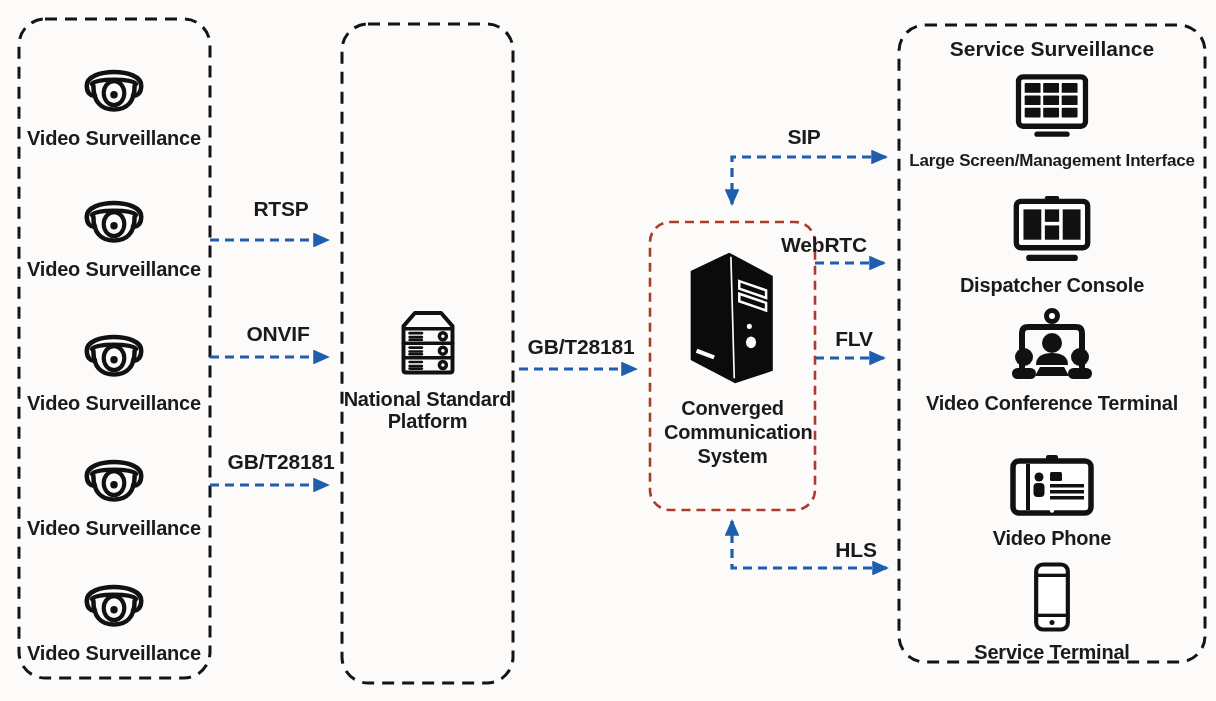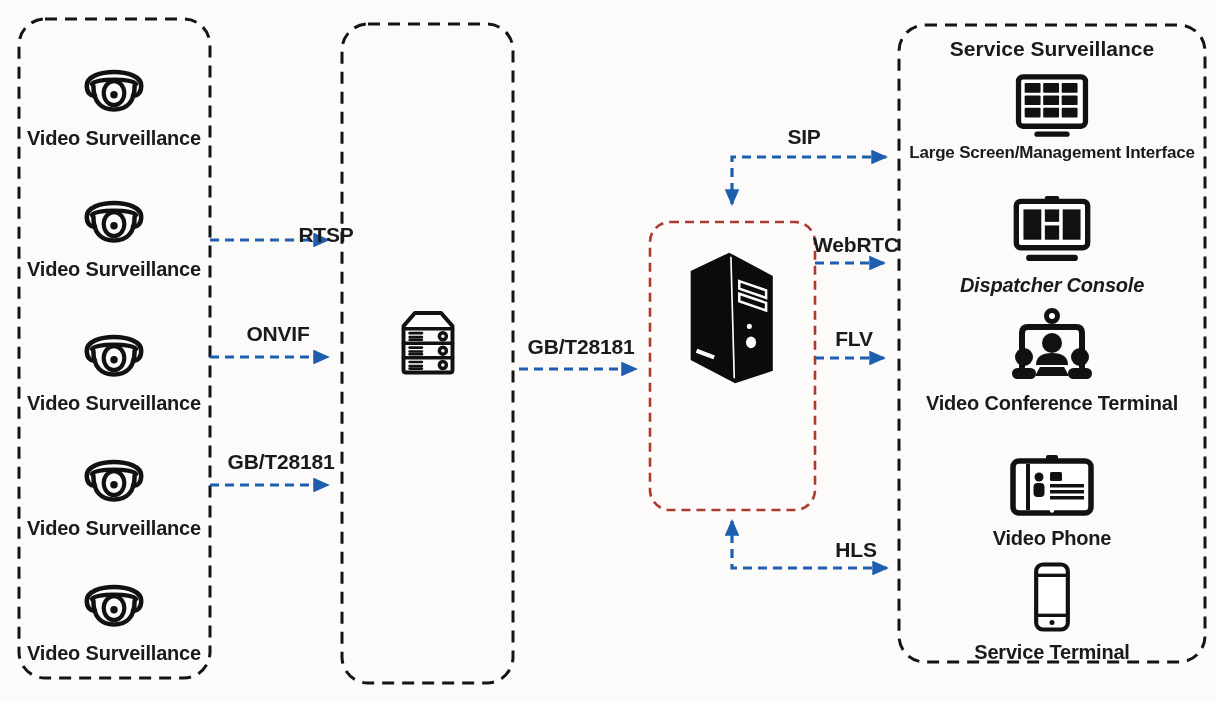--- a/index.html
+++ b/index.html
@@ -40,26 +40,26 @@
     <path class="wire" d="M210 240 H328" marker-end="url(#ah)"></path>
     <path class="wire" d="M210 357 H328" marker-end="url(#ah)"></path>
     <path class="wire" d="M210 485 H328" marker-end="url(#ah)"></path>
     <path class="wire" d="M519 369 H636" marker-end="url(#ah)"></path>
     <path class="wire" d="M886 157 H732 V204" marker-start="url(#ah)" marker-end="url(#ah)"></path>
     <path class="wire" d="M815 263 H884" marker-end="url(#ah)"></path>
     <path class="wire" d="M815 358 H884" marker-end="url(#ah)"></path>
     <path class="wire" d="M887 568 H732 V521" marker-start="url(#ah)" marker-end="url(#ah)"></path>
   </svg>
 
-  <div class="proto" style="left:281px;top:222px;margin-left:45px;">RTSP</div>
+  <div class="proto" style="left:281px;top:196px;">RTSP</div>
   <div class="proto" style="left:278px;top:321px;">ONVIF</div>
   <div class="proto" style="left:281px;top:449px;">GB/T28181</div>
   <div class="proto" style="left:581px;top:334px;">GB/T28181</div>
   <div class="proto" style="left:804px;top:124px;">SIP</div>
-  <div class="proto" style="left:856px;top:232px;">WebRTC</div>
+  <div class="proto" style="left:824px;top:232px;">WebRTC</div>
   <div class="proto" style="left:854px;top:326px;">FLV</div>
   <div class="proto" style="left:856px;top:537px;">HLS</div>
 
   <div class="node vs-item" style="top:55px;">
     <svg width="66" height="58" viewBox="0 0 80 68">
       <path class="ico-stroke" stroke-width="5.5" d="M17 48 C11 49 7 44 7 36 C7 14 73 14 73 36 C73 44 69 49 63 48"></path>
       <path class="ico-stroke" stroke-width="5" d="M13 34 C20 27 60 27 67 34"></path>
       <path class="ico-stroke" stroke-width="5.5" d="M15 36 C15 56 25 65 40 65 C55 65 65 56 65 36"></path>
       <ellipse class="ico-stroke" stroke-width="5" cx="40" cy="45" rx="12.5" ry="14.5"></ellipse>
       <circle cx="40" cy="47" r="4.5" fill="#111"></circle>
@@ -121,56 +121,58 @@
           <line x1="19" y1="56" x2="33" y2="56"></line>
           <line x1="19" y1="59" x2="33" y2="59"></line>
         <line x1="19" y1="68" x2="33" y2="68"></line>
           <line x1="19" y1="72.5" x2="33" y2="72.5"></line>
           <line x1="19" y1="75.5" x2="33" y2="75.5"></line>
       </g>
       <circle class="ico-stroke" stroke-width="4" cx="57" cy="38.5" r="4"></circle>
       <circle class="ico-stroke" stroke-width="4" cx="57" cy="55" r="4"></circle>
       <circle class="ico-stroke" stroke-width="4" cx="57" cy="71.5" r="4"></circle>
     </svg>
+    <div class="item-label" style="margin-top:8px;">National Standard Platform</div>
   </div>
 
   <div class="node" style="left:650px;top:246px;width:165px;">
     <svg width="88" height="144" viewBox="0 0 105 160">
       <polygon points="2,24 48,2 100,30 100,143 55,158 2,130" fill="#0b0b0b"></polygon>
       <line x1="50" y1="7" x2="54" y2="152" stroke="#fcfbfa" stroke-width="2"></line>
       <polygon points="60,36 92,47 92,56 60,45" fill="none" stroke="#fcfbfa" stroke-width="3"></polygon>
       <polygon points="60,51 92,62 92,71 60,60" fill="none" stroke="#fcfbfa" stroke-width="3"></polygon>
       <circle cx="72" cy="90" r="3" fill="#fcfbfa"></circle>
       <ellipse cx="74" cy="109" rx="6" ry="7" fill="#fcfbfa"></ellipse>
       <line x1="9" y1="119" x2="30" y2="127" stroke="#fcfbfa" stroke-width="5"></line>
     </svg>
+    <div class="item-label" style="margin-top:6px;line-height:24px;padding:0 14px;">Converged Communication System</div>
   </div>
 
   <div class="panel-title">Service Surveillance</div>
 
   <div class="node" style="left:899px;top:74px;width:306px;">
     <svg width="74" height="64" viewBox="0 0 84 72">
       <rect x="4" y="3" width="76" height="56" rx="5" fill="#fff" stroke="#111" stroke-width="6"></rect>
       <g fill="#111">
         <rect x="11" y="10" width="18" height="11" rx="1"></rect>
           <rect x="32" y="10" width="18" height="11" rx="1"></rect>
           <rect x="53" y="10" width="18" height="11" rx="1"></rect>
         <rect x="11" y="24" width="18" height="11" rx="1"></rect>
           <rect x="32" y="24" width="18" height="11" rx="1"></rect>
           <rect x="53" y="24" width="18" height="11" rx="1"></rect>
         <rect x="11" y="38" width="18" height="11" rx="1"></rect>
           <rect x="32" y="38" width="18" height="11" rx="1"></rect>
           <rect x="53" y="38" width="18" height="11" rx="1"></rect>
       </g>
       <rect x="22" y="65" width="40" height="6" rx="3" fill="#111"></rect>
     </svg>
-    <div class="item-label" style="margin-top:4px;font-size:17px;">Large Screen/Management Interface</div>
-  </div>
-
-  <div class="node" style="left:899px;top:196px;width:306px;font-style:italic;">
+    <div class="item-label" style="margin-top:12px;font-size:17px;">Large Screen/Management Interface</div>
+  </div>
+
+  <div class="node" style="left:899px;top:196px;width:306px;">
     <svg width="88" height="66" viewBox="0 0 86 74">
       <rect x="35" y="0" width="16" height="9" rx="2" fill="#111"></rect>
       <rect x="3" y="6" width="80" height="52" rx="5" fill="#fff" stroke="#111" stroke-width="6"></rect>
       <g fill="#111">
         <rect x="11" y="15" width="20" height="34"></rect>
         <rect x="35" y="15" width="16" height="14"></rect>
         <rect x="35" y="33" width="16" height="16"></rect>
         <rect x="55" y="15" width="20" height="34"></rect>
       </g>
       <rect x="14" y="66" width="58" height="7" rx="3.5" fill="#111"></rect>

